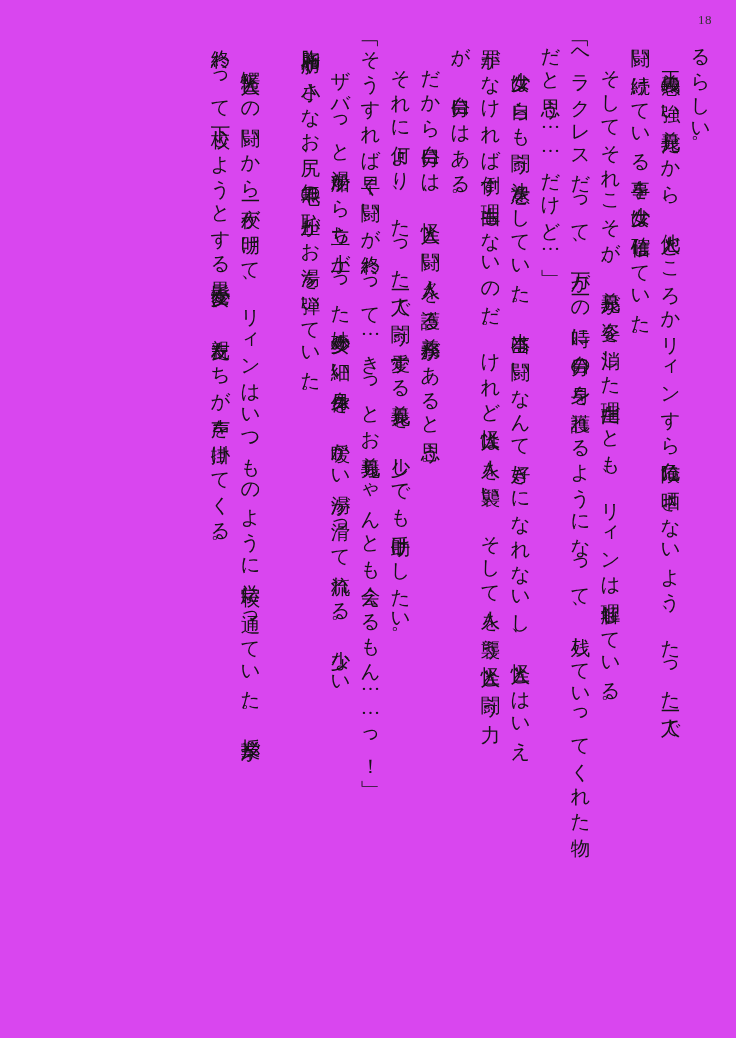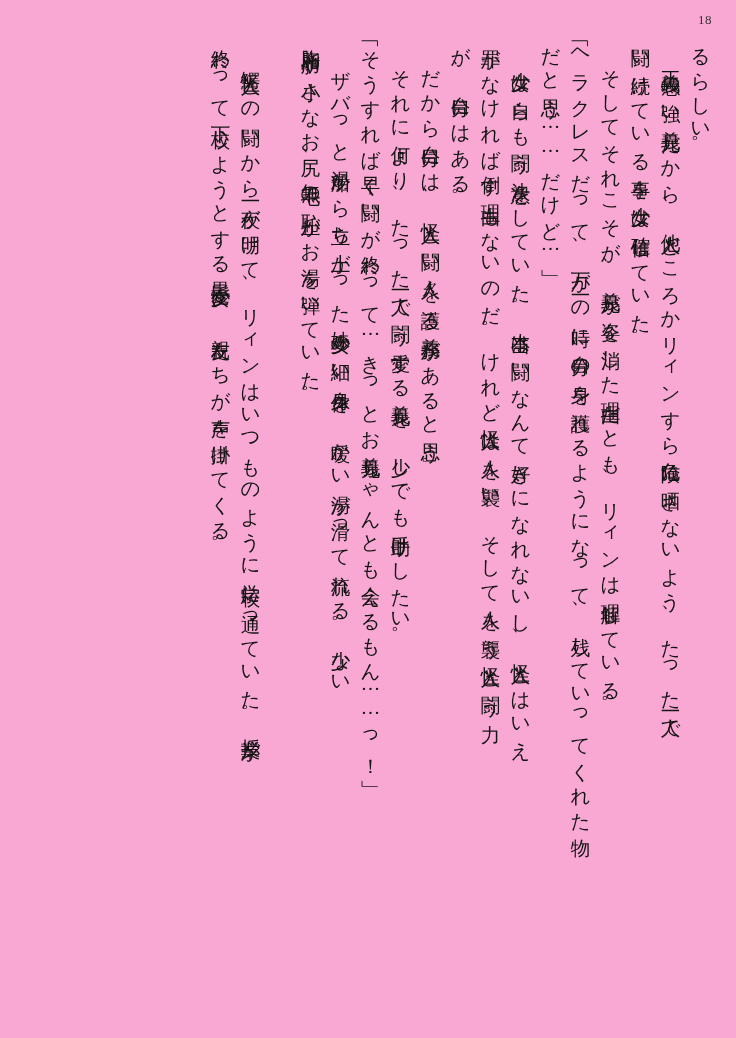--- a/index.html
+++ b/index.html
@@ -8,21 +8,21 @@
     background: #ffffff;
   }
   body {
     font-family: "Liberation Serif", "DejaVu Serif", serif;
     color: #1a1a1a;
   }
   .page {
     position: relative;
     width: 736px;
     height: 1038px;
-    background: #f9a8d4;
+    background: #d946ef;
     overflow: hidden;
     box-sizing: border-box;
   }
   .page-number {
     position: absolute;
     top: 12px;
     right: 24px;
     font-size: 13px;
     color: #333333;
     letter-spacing: 0.5px;

